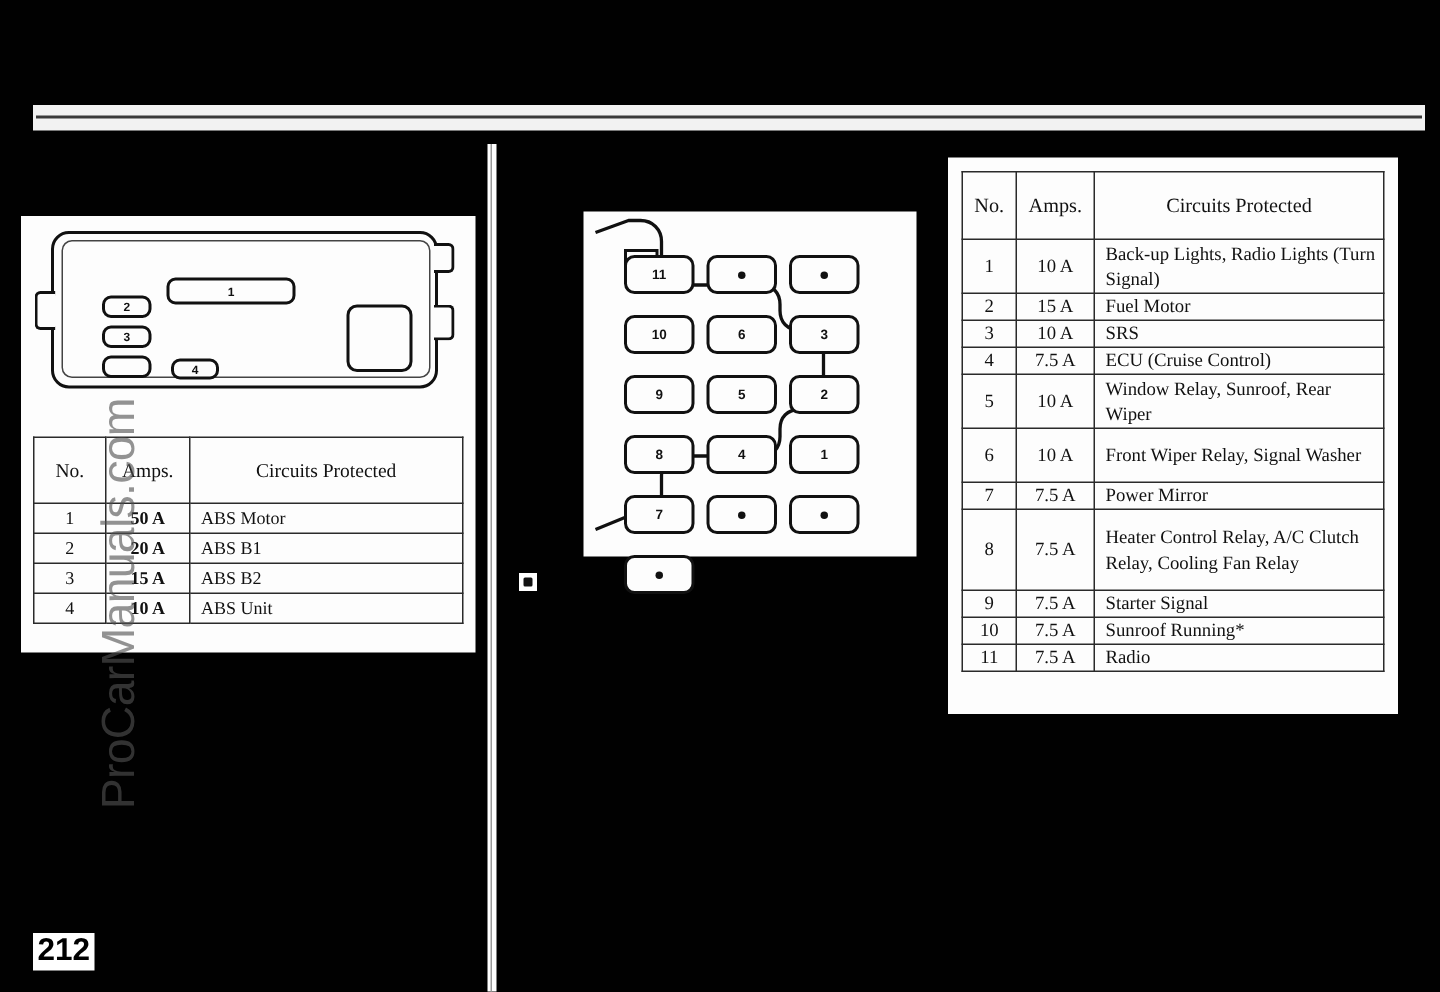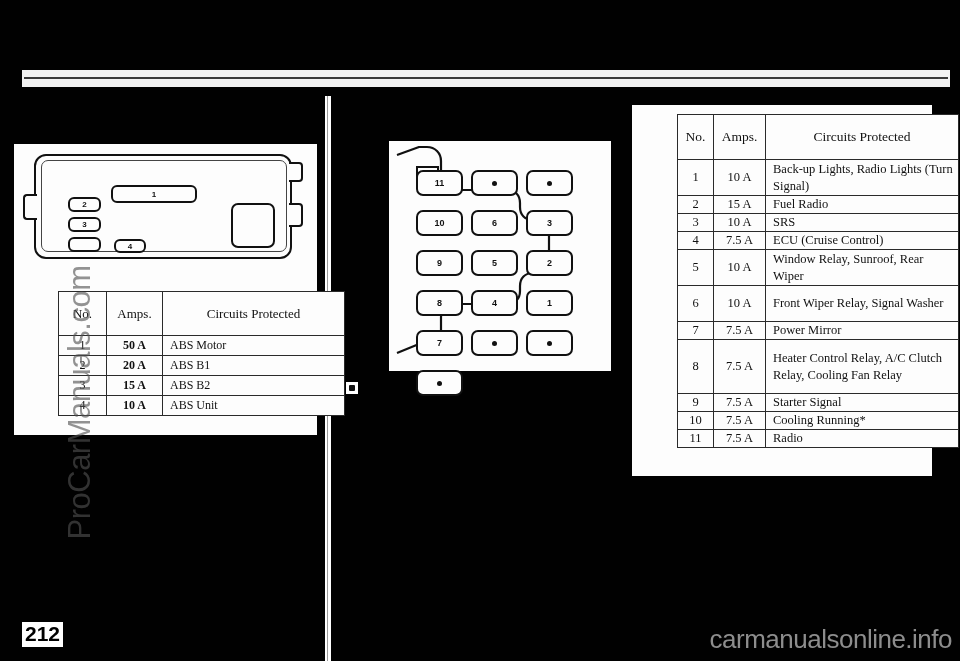--- a/index.html
+++ b/index.html
@@ -71,21 +71,20 @@
   #abs-f4{left:92px;top:91px;width:32px;height:14px;font-size:8px;}
   #abs-block{
     position:absolute;left:209px;top:55px;width:44px;height:45px;
     border:2px solid #111;border-radius:7px;background:#fdfdfd;box-sizing:border-box;
   }
 
   
   table.fuse-table{
     border-collapse:collapse;background:#fdfdfd;color:#111;
     font-family:"Liberation Serif",serif;
-    margin-left:36px;
   }
   table.fuse-table td,table.fuse-table th{
     border:1px solid #2a2a2a;padding:0 4px;vertical-align:middle;
     font-weight:normal;
   }
   table.fuse-table th{font-size:13px;text-align:center;}
   table.fuse-table td.c-no{text-align:center;font-size:12px;}
   table.fuse-table td.c-amp{text-align:center;font-size:12px;}
   table.fuse-table td.c-cir{text-align:left;font-size:12px;padding-left:7px;line-height:1.32;}
 
@@ -268,21 +267,21 @@
       </thead>
       <tbody id="right-table-body">
           <tr style="height: 36px;">
             <td class="c-no">1</td>
             <td class="c-amp">10 A</td>
             <td class="c-cir">Back-up Lights, Radio Lights (Turn Signal)</td>
           </tr>
           <tr style="height: 18px;">
             <td class="c-no">2</td>
             <td class="c-amp">15 A</td>
-            <td class="c-cir">Fuel Radio</td>
+            <td class="c-cir">Fuel Motor</td>
           </tr>
           <tr style="height: 18px;">
             <td class="c-no">3</td>
             <td class="c-amp">10 A</td>
             <td class="c-cir">SRS</td>
           </tr>
           <tr style="height: 18px;">
             <td class="c-no">4</td>
             <td class="c-amp">7.5 A</td>
             <td class="c-cir">ECU (Cruise Control)</td>
@@ -308,27 +307,26 @@
             <td class="c-cir">Heater Control Relay, A/C Clutch Relay, Cooling Fan Relay</td>
           </tr>
           <tr style="height: 18px;">
             <td class="c-no">9</td>
             <td class="c-amp">7.5 A</td>
             <td class="c-cir">Starter Signal</td>
           </tr>
           <tr style="height: 18px;">
             <td class="c-no">10</td>
             <td class="c-amp">7.5 A</td>
-            <td class="c-cir">Cooling Running*</td>
+            <td class="c-cir">Sunroof Running*</td>
           </tr>
           <tr style="height: 18px;">
             <td class="c-no">11</td>
             <td class="c-amp">7.5 A</td>
             <td class="c-cir">Radio</td>
           </tr>
         </tbody>
     </table>
   </div>
 
   <div id="page-number">212</div>
-  <div id="watermark-bottom">carmanualsonline.info</div>
 
 </div>
 
 </body></html>

